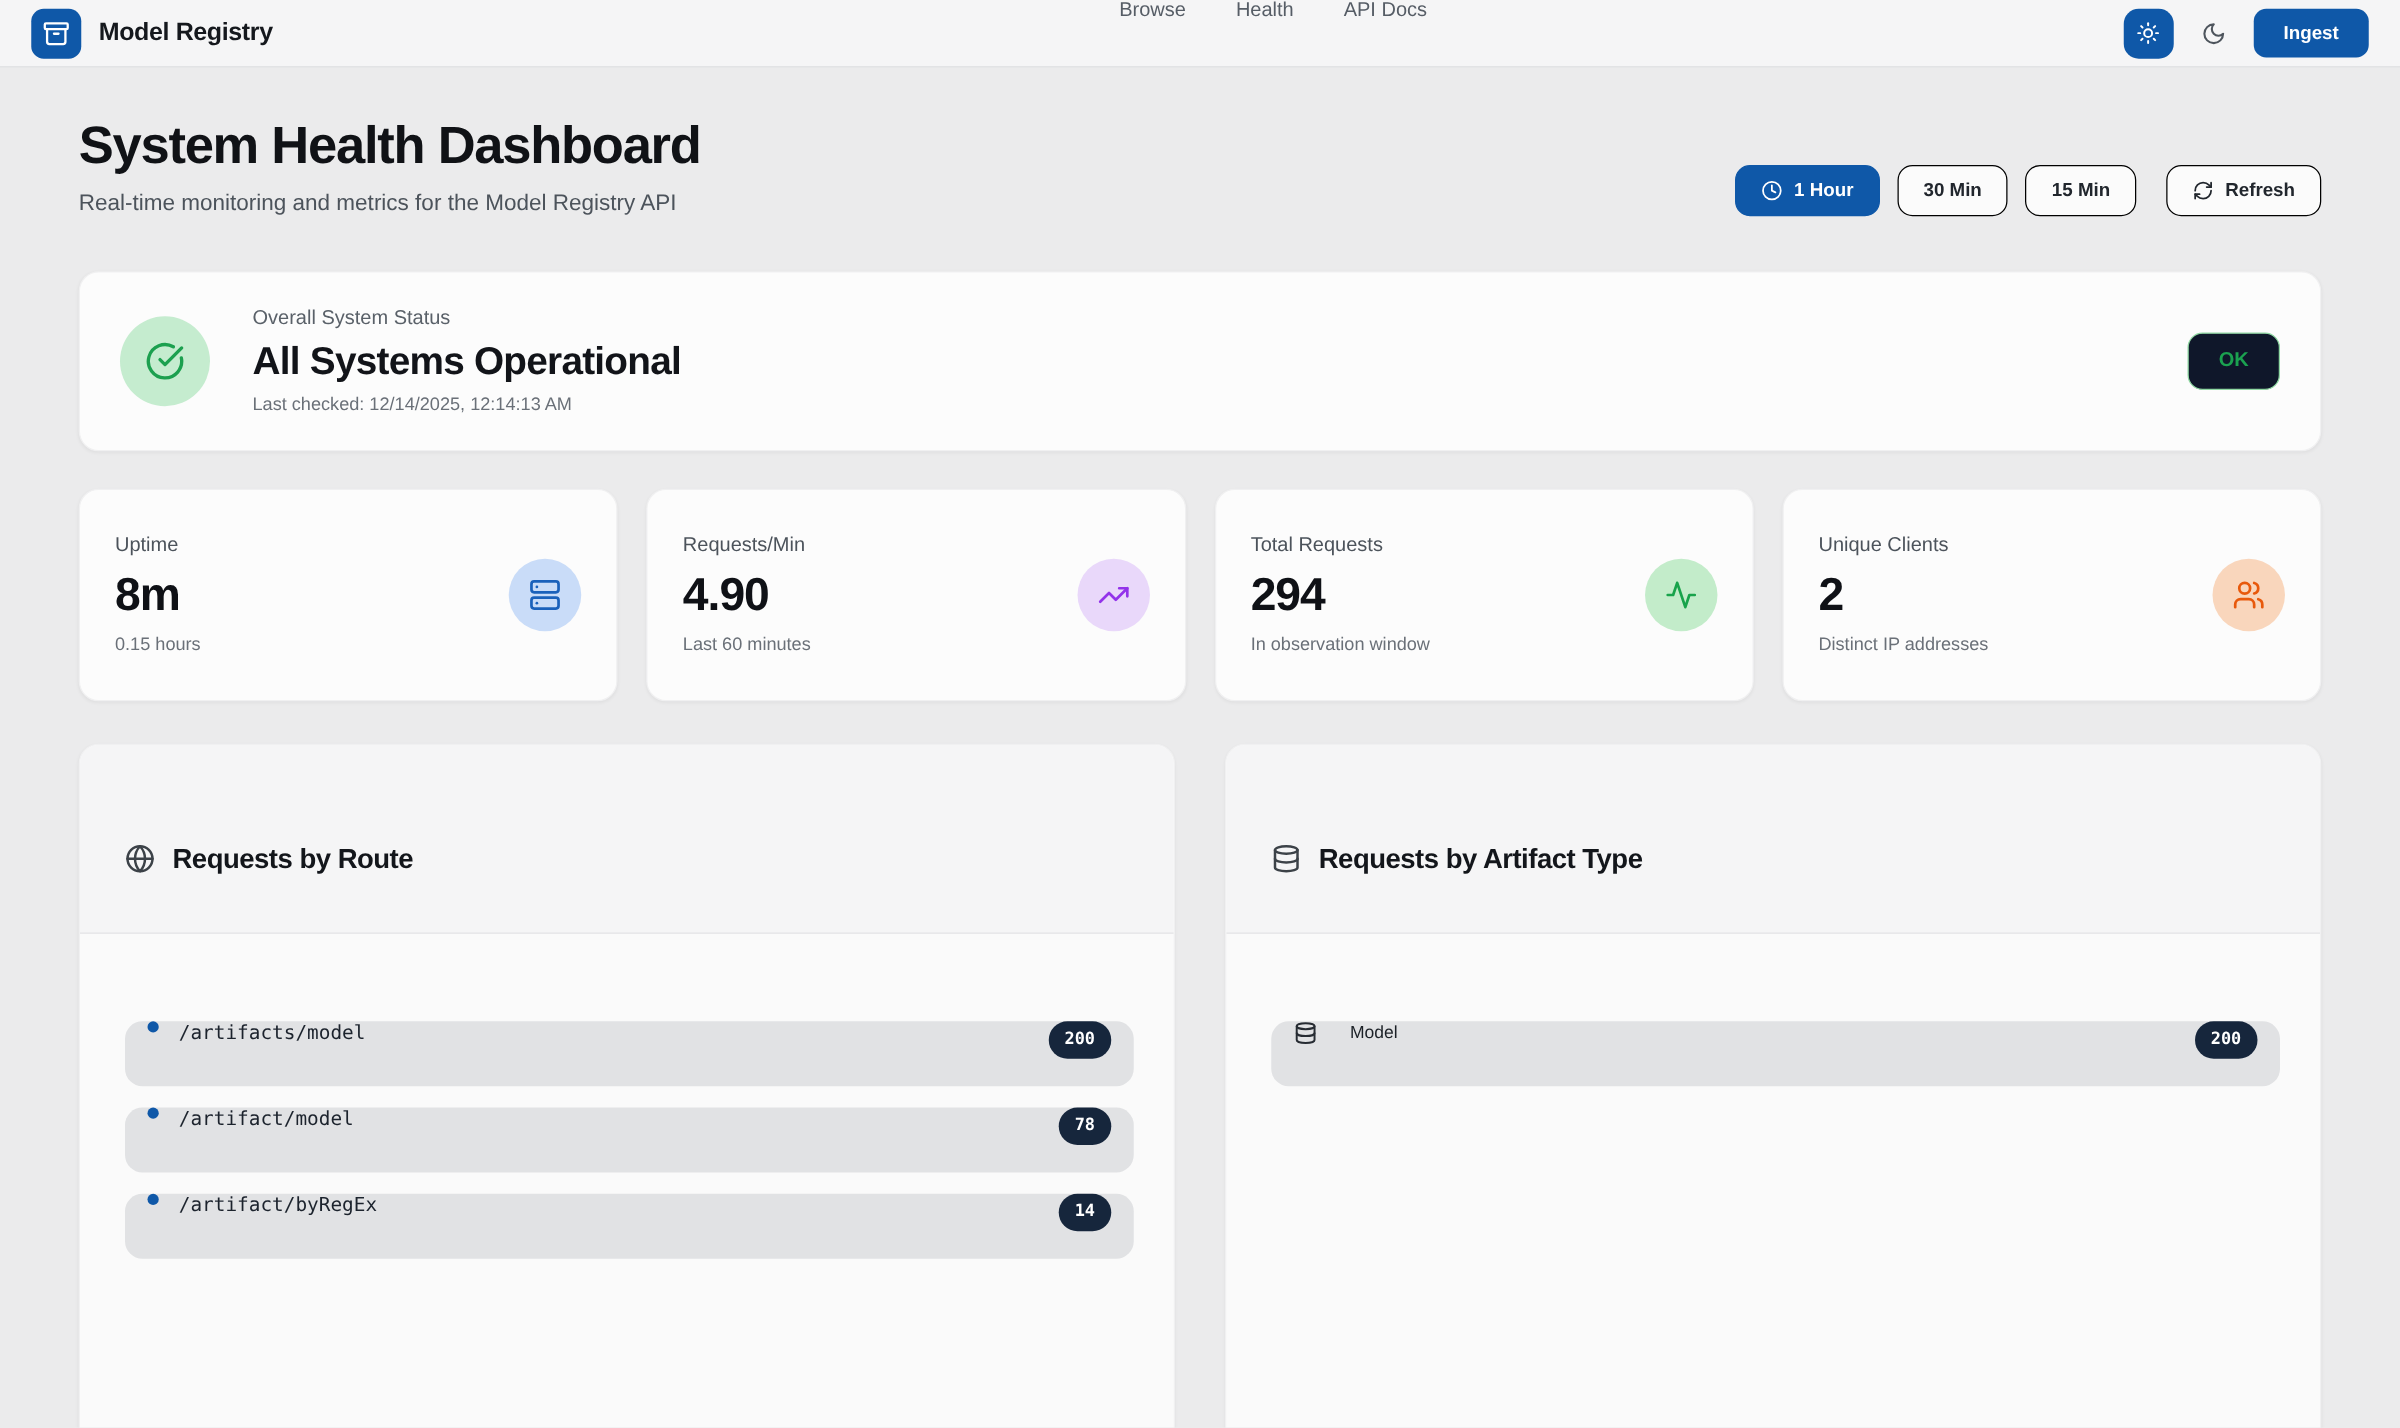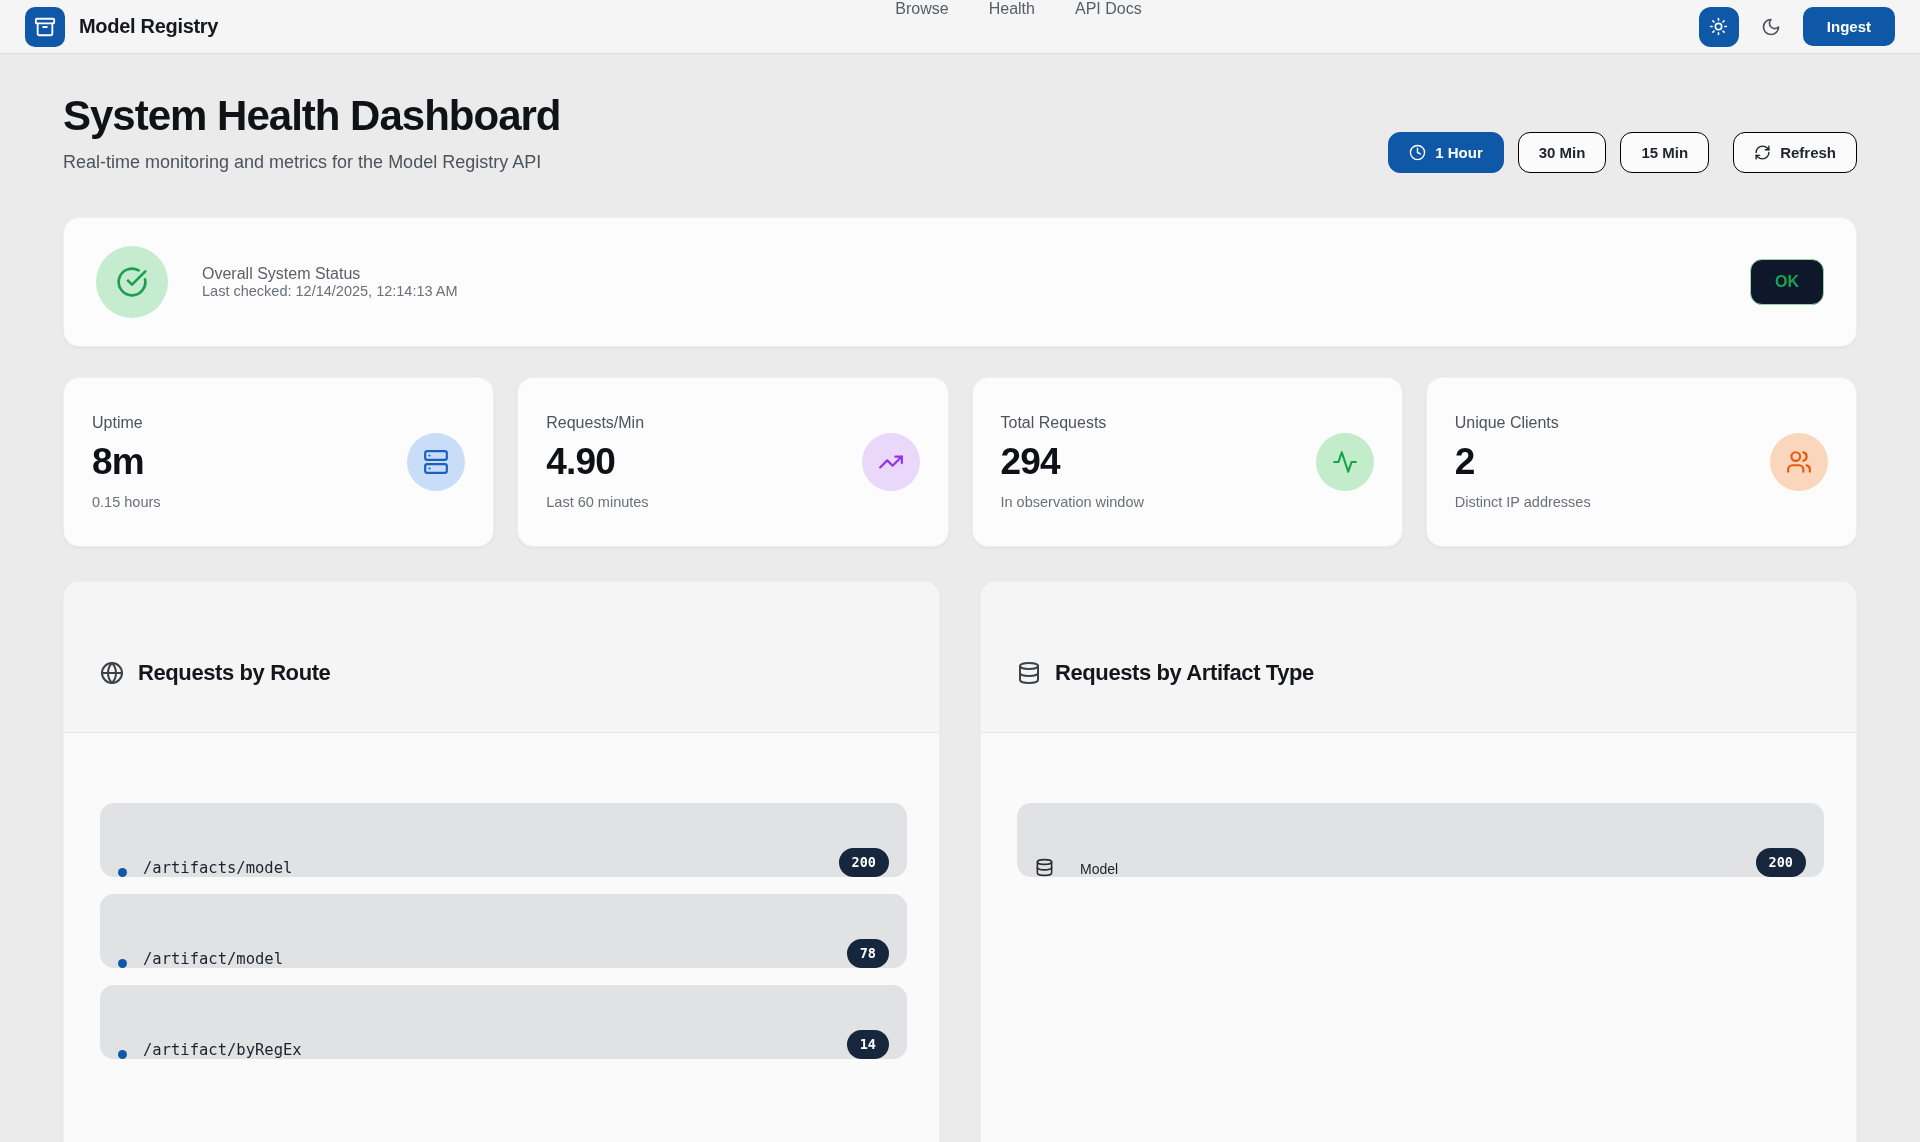--- a/index.html
+++ b/index.html
@@ -102,22 +102,22 @@
     height:620px; overflow:hidden;
   }
   .panel-header {
     background:#f5f5f6; padding:78px 36px 46px;
     display:flex; align-items:center; gap:14px;
     border-bottom:1px solid #e3e4e6;
   }
   .panel-title { font-size:22px; font-weight:800; letter-spacing:-0.4px; color:#13161b; }
   .panel-body { padding:70px 32px 30px 36px; }
   .data-row {
-    height:74px; background:#e1e2e4; border-radius:14px;
-    display:flex; align-items:flex-end; padding:0 18px;
+    height:52px; background:#e1e2e4; border-radius:14px;
+    display:flex; align-items:flex-start; padding:0 18px;
     margin-bottom:17px;
   }
   .row-dot { width:9px; height:9px; border-radius:50%; background:#0f58a8; margin-right:16px; flex-shrink:0; }
   .row-route {
     font-family:"DejaVu Sans Mono", monospace; font-size:15.5px; color:#1c232d;
   }
   .row-label { font-size:14px; font-weight:400; color:#1b2026; margin-left:26px; }
   .count-badge {
     margin-left:auto; background:#16263c; color:#fff; border-radius:15px;
     font-family:"DejaVu Sans Mono", monospace; font-size:13.5px; font-weight:700;
@@ -215,20 +215,21 @@
     <div class="status-icon-circle">
       <span>
         <svg width="32" height="32" viewBox="0 0 24 24" fill="none" stroke="#1ca04f" stroke-width="2" stroke-linecap="round" stroke-linejoin="round">
           <path d="M21.801 10A10 10 0 1 1 17 3.335"></path>
             <path d="m9 11 3 3L22 4"></path>
         </svg>
       </span>
     </div>
     <div class="status-text">
       <div class="status-label">Overall System Status</div>
+      <div class="status-value">All Systems Operational</div>
       <div class="status-checked">Last checked: 12/14/2025, 12:14:13 AM</div>
     </div>
     <div class="ok-badge">OK</div>
   </div>
 
   <div class="metrics">
 
     <div class="metric-card">
       <div>
         <div class="m-label">Uptime</div>

